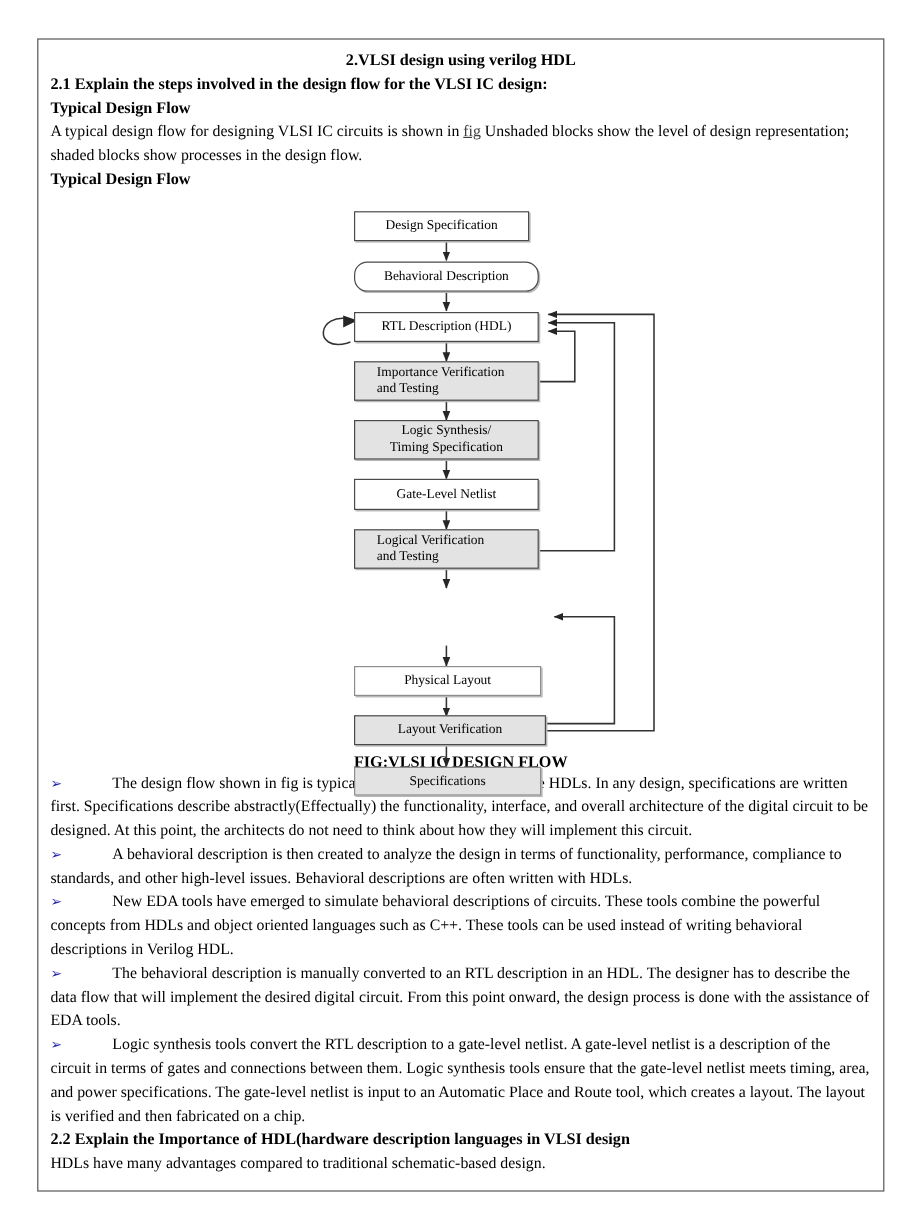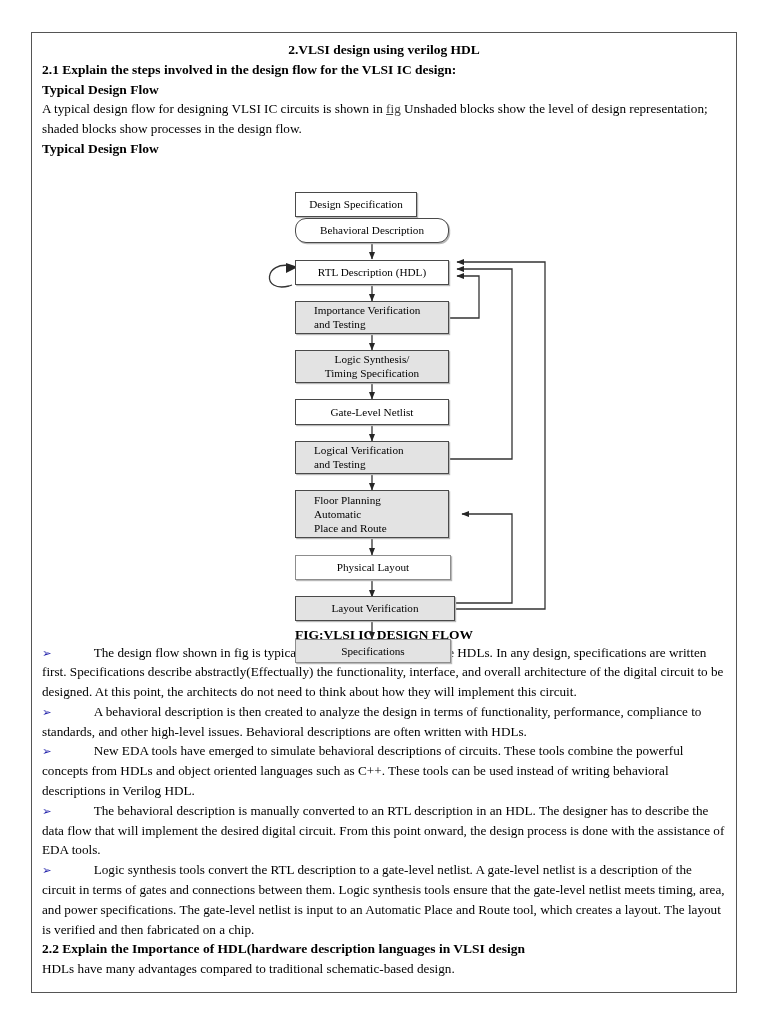--- a/index.html
+++ b/index.html
@@ -163,21 +163,21 @@
             <path d="M406,152 L437,152 L437,110 L415,110" marker-end="url(#ah)"></path>
 
             <path d="M406,293 L470,293 L470,103 L415,103" marker-end="url(#ah)"></path>
 
             <path d="M406,443 L503,443 L503,96 L415,96" marker-end="url(#ah)"></path>
 
             <path d="M406,437 L470,437 L470,348 L420,348" marker-end="url(#ah)"></path>
           </g>
         </svg>
 
-        <div class="box center" style="left:253px; top:26px; width:122px; height:25px;">
+        <div class="box center" style="left:253px; top:10px; width:146px; height:25px;">
           <span>Design Specification</span>
         </div>
 
         <div class="box center" style="left:253px; top:52px; width:154px; height:25px;border-radius:11px;">
           <span>Behavioral Description</span>
         </div>
 
         <div class="box center" style="left:253px; top:94px; width:154px; height:25px;">
           <span>RTL Description (HDL)</span>
         </div>
@@ -194,25 +194,20 @@
 
         <div class="box center" style="left:253px; top:233px; width:154px; height:26px;">
           <span>Gate-Level Netlist</span>
         </div>
 
         <div class="box shaded left" style="left:253px; top:275px; width:154px; height:33px;">
           <span>Logical Verification</span>
           <span>and Testing</span>
         </div>
 
-        <div class="box shaded left" style="left:253px; top:324px; width:154px; height:48px;">
-          <span>Floor Planning</span>
-          <span>Automatic</span>
-          <span>Place and Route</span>
-        </div>
 
         <div class="box thin center" style="left:253px; top:389px; width:156px; height:25px;">
           <span>Physical Layout</span>
         </div>
 
         <div class="box shaded center" style="left:253px; top:430px; width:160px; height:25px;align-items:center;">
           <span>Layout Verification</span>
         </div>
 
         <div class="box shaded thin center" style="left:253px; top:473px; width:156px; height:24px;">

